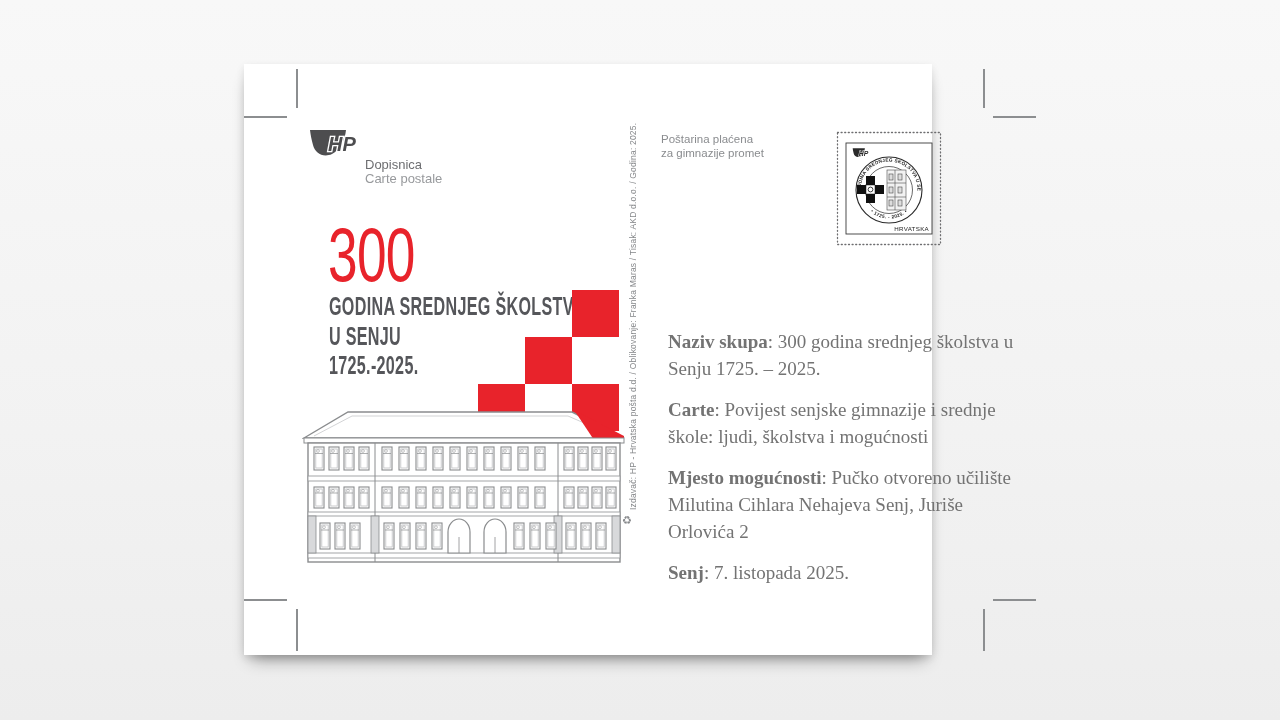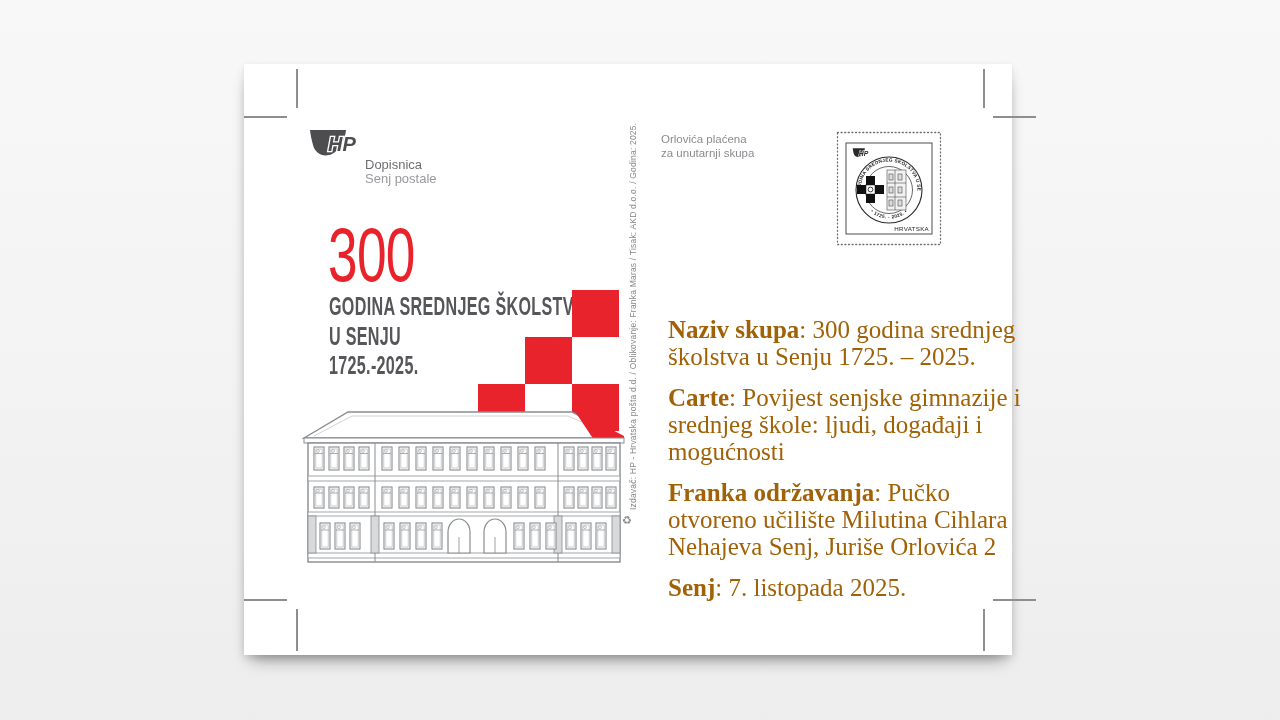--- a/index.html
+++ b/index.html
@@ -4,21 +4,21 @@
 <style>
   * { margin:0; padding:0; box-sizing:border-box; }
   html,body { width:1280px; height:720px; }
   body {
     font-family:"Liberation Sans", sans-serif;
     background:linear-gradient(180deg,#f8f8f8 0%,#f2f2f2 60%,#ededed 100%);
     position:relative; overflow:hidden;
   }
   .page { position:absolute; inset:0; }
   .card {
-    position:absolute; left:244px; top:64px; width:768px; height:591px;
+    position:absolute; left:244px; top:64px; width:688px; height:591px;
     background:#ffffff;
     box-shadow:0 10px 16px -7px rgba(0,0,0,.45), 0 3px 8px rgba(0,0,0,.10);
   }
   .crop { position:absolute; background:#8c8e90; }
   .crop.v { width:2px; }
   .crop.h { height:2px; }
 
   
   .hp-logo { position:absolute; left:64px; top:62px; width:58px; height:42px; }
   .cardtype { position:absolute; left:121px; top:68px; line-height:14px; font-size:13px;margin-top:26px; }
@@ -46,23 +46,23 @@
 
   .imprint {
     position:absolute; left:384px; top:446px; width:322px;
     font-size:8.5px; letter-spacing:.2px; color:#85878a;
     transform:rotate(-90deg); transform-origin:0 0; white-space:nowrap;
   }
   .recycle { position:absolute; left:378px; top:450px; font-size:11px; color:#85878a; }
 
   
   .details {
-    position:absolute; left:424px; top:252px; width:366px;
-    font-family:"Liberation Serif", serif; font-size:25px; line-height:27px;
-    color:#a16207;
+    position:absolute; left:424px; top:264px; width:366px;
+    font-family:"Liberation Serif", serif; font-size:19px; line-height:27px;
+    color:#737373;
   }
   .details p { margin:0 0 14px 0; }
   .details b { font-weight:700; }
 </style>
 </head>
 <body>
 
 <div class="page">
   <div class="card">
 
@@ -74,25 +74,25 @@
     <div class="crop v" style="left:52px;top:545px;height:42px"></div>
     <div class="crop h" style="left:749px;top:535px;width:43px"></div>
     <div class="crop v" style="left:739px;top:545px;height:42px"></div>
 
     <svg class="hp-logo" viewBox="0 0 58 42">
       <path d="M2,4 L38,4 C37,14 32,24 24,28 C15,32 7,27 5,19 C3.5,13.5 2.5,8.5 2,4 Z" fill="#4d4d4f"></path>
       <text x="20" y="25" font-size="20" font-style="italic" font-weight="700" fill="#4d4d4f" stroke="#ffffff" stroke-width="2.6" paint-order="stroke" font-family="Liberation Sans, sans-serif">HP</text>
     </svg>
     <div class="cardtype">
       <div class="l1">Dopisnica</div>
-      <div class="l2">Senj postale</div>
+      <div class="l2">Carte postale</div>
     </div>
     <div class="postage">
-      <div>Orlovića plaćena</div>
-      <div>za unutarnji skupa</div>
+      <div>Poštarina plaćena</div>
+      <div>za gimnazije promet</div>
     </div>
 
     <svg class="stamp" viewBox="0 0 108 117">
       <rect x="2.5" y="2.5" width="103" height="112" fill="none" stroke="#6e6e70" stroke-width="1.3" stroke-dasharray="1 2.6" stroke-linecap="round"></rect>
       <rect x="11" y="13" width="86" height="91" fill="#ffffff" stroke="#3a3a3a" stroke-width="0.9"></rect>
 
       <g transform="translate(17,17) scale(0.34)">
         <path d="M2,4 L38,4 C37,14 32,24 24,28 C15,32 7,27 5,19 C3.5,13.5 2.5,8.5 2,4 Z" fill="#2a2a2a"></path>
         <text x="20" y="25" font-size="20" font-style="italic" font-weight="700" fill="#2a2a2a" stroke="#ffffff" stroke-width="2.6" paint-order="stroke" font-family="Liberation Sans, sans-serif">HP</text>
       </g>
@@ -247,19 +247,19 @@
         <line x1="157" y1="148" x2="157" y2="132" stroke-width="0.8"></line>
         <line x1="193" y1="148" x2="193" y2="132" stroke-width="0.8"></line>
       </g>
     </svg>
 
     <div class="imprint">Izdavač: HP - Hrvatska pošta d.d. / Oblikovanje: Franka Maras / Tisak: AKD d.o.o. / Godina: 2025.</div>
     <div class="recycle">♻</div>
 
     <div class="details">
       <p><b>Naziv skupa</b><span>: 300 godina srednjeg školstva u Senju 1725. – 2025.</span></p>
-      <p><b>Carte</b><span>: Povijest senjske gimnazije i srednjeg škole: ljudi, događaji i mogućnosti</span></p>
-      <p><b>Franka održavanja</b><span>: Pučko otvoreno učilište Milutina Cihlara Nehajeva Senj, Juriše Orlovića 2</span></p>
+      <p><b>Carte</b><span>: Povijest senjske gimnazije i srednje škole: ljudi, školstva i mogućnosti</span></p>
+      <p><b>Mjesto mogućnosti</b><span>: Pučko otvoreno učilište Milutina Cihlara Nehajeva Senj, Juriše Orlovića 2</span></p>
       <p><b>Senj</b><span>: 7. listopada 2025.</span></p>
     </div>
 
   </div>
 </div>
 
 </body></html>

